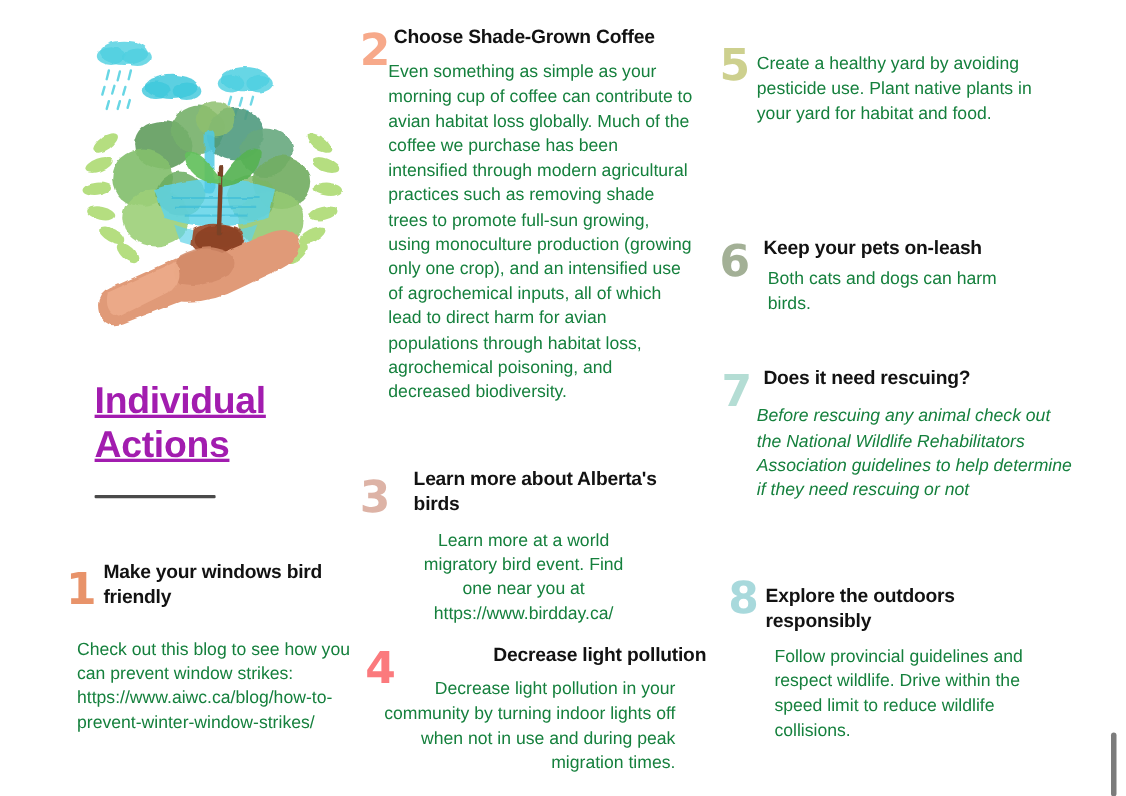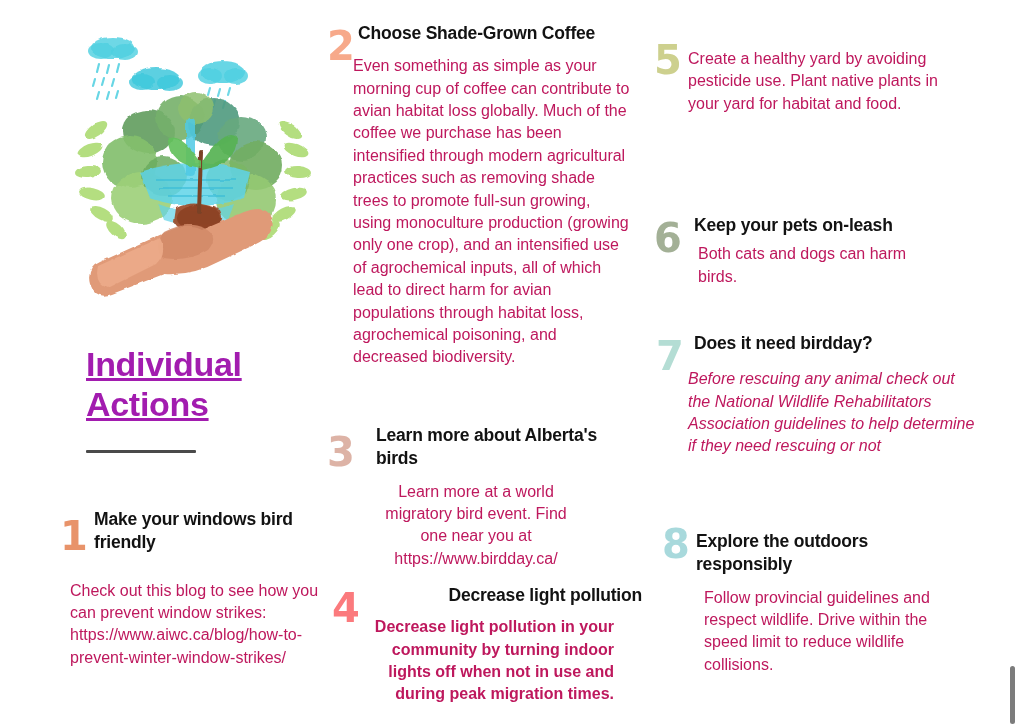--- a/index.html
+++ b/index.html
@@ -39,21 +39,21 @@
     font-size:40px;line-height:1;font-weight:bold;
     font-family:"DejaVu Sans", sans-serif;
     letter-spacing:-1px;
   }
   .item-body{position:absolute;}
   .h{
     font-size:17.5px;line-height:1.33;font-weight:bold;color:#121212;
     margin:0 0 4px 0;letter-spacing:-0.2px;
   }
   .p{
-    font-size:16px;line-height:1.40;color:#be185d;margin:0;
+    font-size:16px;line-height:1.40;color:#15803d;margin:0;
     font-family:"Liberation Sans", sans-serif;
   }
 
   
   #item1{left:46px;top:508px;width:295px;}
   #item1 .num{left:14px;top:8px;}
   #item1 .item-body{left:48px;top:0;width:248px;}
   #item1 .p{margin-top:25px;margin-left:-24px;width:265px;}
 
   #item2{left:322px;top:22px;width:318px;}
@@ -62,21 +62,21 @@
   #item2 .p{margin-top:10px;margin-left:-5px;width:278px;}
 
   #item3{left:322px;top:424px;width:318px;}
   #item3 .num{left:5px;top:8px;}
   #item3 .item-body{left:54px;top:0;width:264px;}
   #item3 .p{margin-top:10px;margin-left:0px;width:200px;text-align:center;}
 
   #item4{left:322px;top:584px;width:318px;}
   #item4 .num{left:10px;top:4px;}
   #item4 .item-body{left:44px;top:0;width:276px;text-align:right;}
-  #item4 .p{margin-top:9px;margin-left:-20px;width:268px;font-weight:bold;}
+  #item4 .p{margin-top:9px;margin-left:-20px;width:268px;}
 
   #item5{left:650px;top:36px;width:318px;}
   #item5 .num{left:4px;top:4px;}
   #item5 .item-body{left:44px;top:0;width:274px;}
   #item5 .p{margin-top:12px;margin-left:-6px;width:250px;}
 
   #item6{left:650px;top:214px;width:318px;}
   #item6 .num{left:4px;top:4px;}
   #item6 .item-body{left:44px;top:0;width:274px;}
   #item6 .p{margin-top:6px;margin-left:4px;width:220px;}
@@ -267,21 +267,21 @@
     <div class="num" style="color:#a3b096">6</div>
     <div class="item-body">
       <div class="h">Keep your pets on-leash</div>
       <div class="p">Both cats and dogs can harm birds.</div>
     </div>
   </div>
 
   <div class="item" id="item7">
     <div class="num" style="color:#b4ddd4">7</div>
     <div class="item-body">
-      <div class="h">Does it need birdday?</div>
+      <div class="h">Does it need rescuing?</div>
       <div class="p">Before rescuing any animal check out the National Wildlife Rehabilitators Association guidelines to help determine if they need rescuing or not</div>
     </div>
   </div>
 
   <div class="item" id="item8">
     <div class="num" style="color:#a8d9dc">8</div>
     <div class="item-body">
       <div class="h">Explore the outdoors responsibly</div>
       <div class="p">Follow provincial guidelines and respect wildlife. Drive within the speed limit to reduce wildlife collisions.</div>
     </div>

